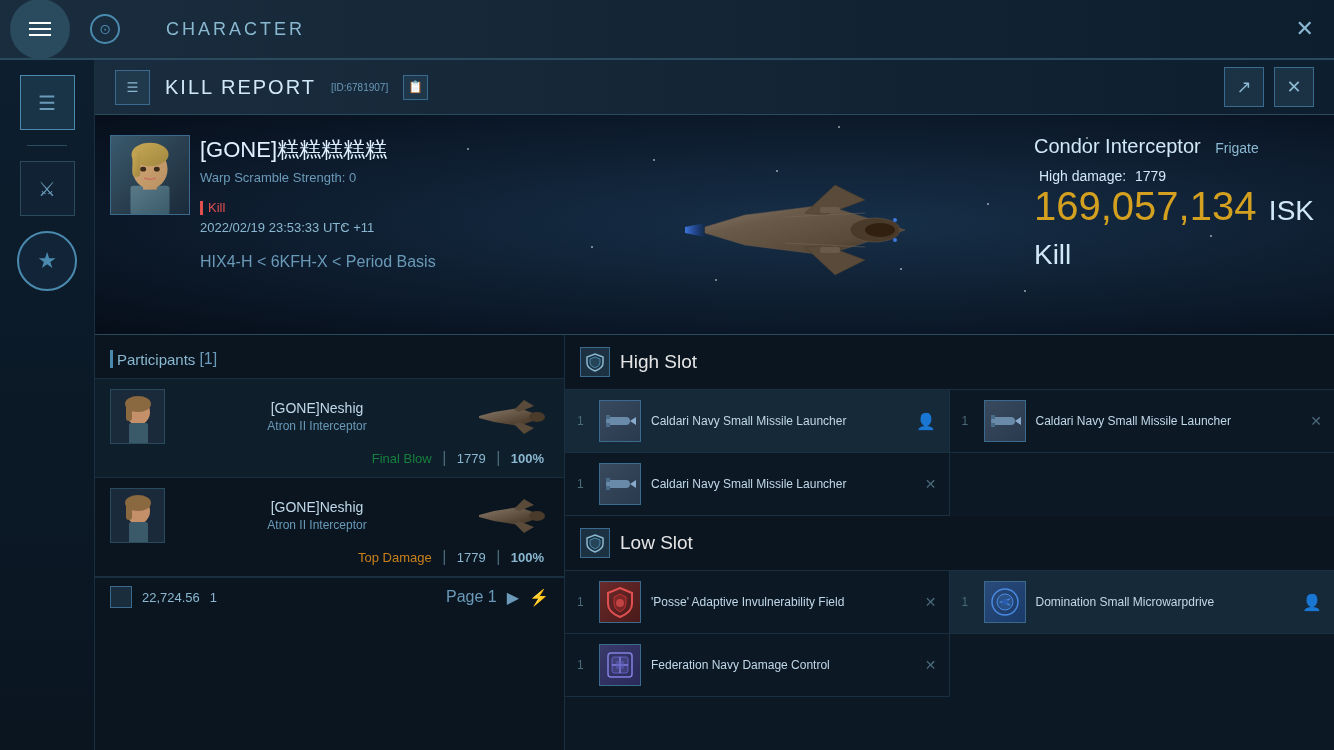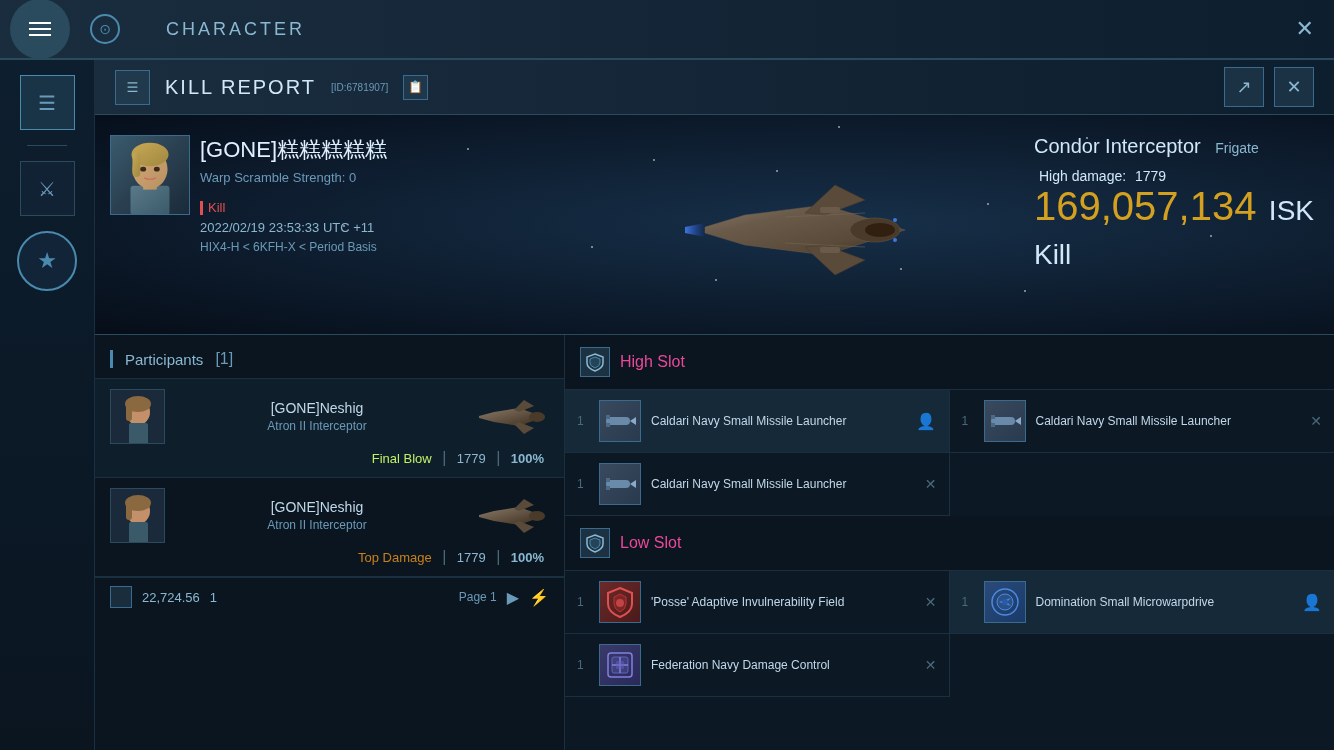--- a/index.html
+++ b/index.html
@@ -298,22 +298,22 @@
       font-size: 13px;
     }
 
     .victim-timestamp {
       color: #8ab8d0;
       font-size: 13px;
       margin-top: 5px;
     }
     .victim-location {
       color: #6a9ab8;
-      font-size: 12px;
-      margin-top: 5px;
+      font-size: 16px;
+      margin-top: 18px;
     }
 
     
     .ship-container {
       position: absolute;
       top: 20px;
       left: 380px;
       right: 200px;
       height: 190px;
       display: flex;
@@ -378,21 +378,21 @@
       background: #0a1520;
       border-right: 1px solid #1a3040;
       overflow-y: auto;
       flex-shrink: 0;
     }
 
     .participants-header {
       padding: 15px 15px 10px;
       display: flex;
       align-items: center;
-      gap: 12px;
+      gap: 4px;
       border-bottom: 1px solid #1a3040;
     }
     .participants-accent {
       width: 3px;
       height: 18px;
       background: #4a8aae;
     }
     .participants-title {
       color: #8ab8d0;
       font-size: 15px;
@@ -444,21 +444,21 @@
       height: 50px;
       flex-shrink: 0;
     }
 
     .participant-stats {
       text-align: right;
       margin-top: 5px;
       padding-right: 5px;
     }
     .final-blow-label {
-      color: #bef264;
+      color: #15803d;
       font-size: 13px;
     }
     .top-damage-label {
       color: #c8801a;
       font-size: 13px;
     }
     .stat-separator {
       color: #4a6a7a;
       margin: 0 6px;
     }
@@ -486,21 +486,21 @@
       height: 22px;
       background: rgba(40, 70, 90, 0.5);
       border: 1px solid #3a6a8e;
     }
     .bottom-value {
       color: #8ab8d0;
       font-size: 13px;
     }
     .page-indicator {
       color: #6a9ab8;
-      font-size: 12px;
+      font-size: 16px;
       text-align: right;
     }
     .filter-icon {
       color: #6a9ab8;
       font-size: 16px;
     }
 
     
     .slots-panel {
       flex: 1;
@@ -519,22 +519,22 @@
     .slot-icon {
       width: 30px;
       height: 30px;
       background: rgba(40, 70, 90, 0.6);
       border: 1px solid #3a6a8e;
       display: flex;
       align-items: center;
       justify-content: center;
     }
     .slot-section-title {
-      color: #ec4899;
-      font-size: 16px;
+      color: #e5e5e5;
+      font-size: 19px;
     }
 
     .slot-items-container {
       display: flex;
       flex-wrap: wrap;
     }
 
     .slot-item {
       width: 50%;
       padding: 10px 12px;

